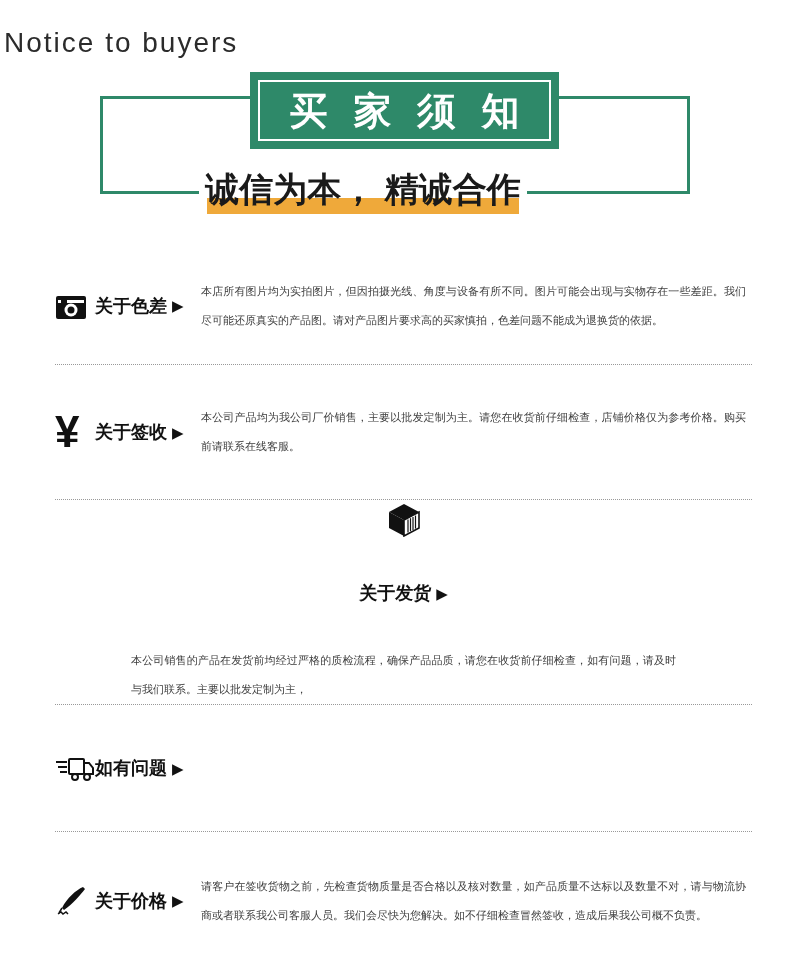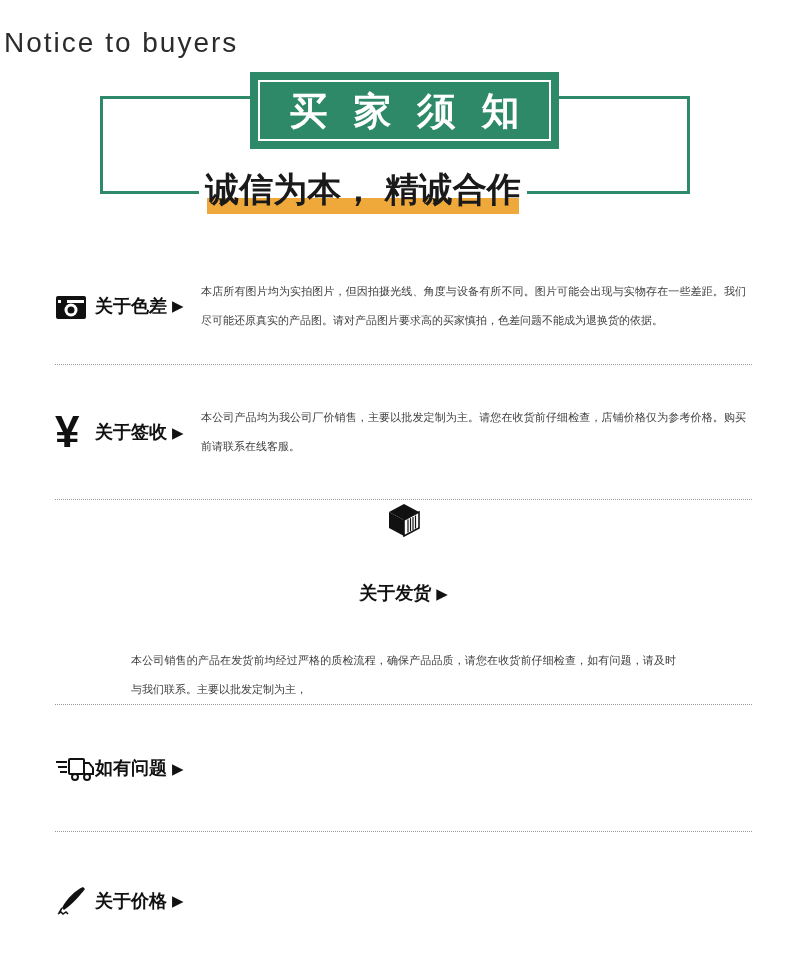--- a/index.html
+++ b/index.html
@@ -150,15 +150,16 @@
       <svg width="32" height="32" viewBox="0 0 32 32">
         <path d="M28 2 C21 5 12 13 7 23 L9 25 C18 19 25 10 30 4 Z" fill="#111"></path>
         <path d="M7 23 L4 28" stroke="#111" stroke-width="1.5" fill="none"></path>
         <path d="M3 29 l3 -2 l2 2 l3 -2 l2 2" stroke="#111" stroke-width="1.5" fill="none"></path>
       </svg>
     </div>
     <div class="label-cell">
       <span class="label">关于价格</span>
       <span class="arrow">▶</span>
     </div>
+    <div class="text-cell">请客户在签收货物之前，先检查货物质量是否合格以及核对数量，如产品质量不达标以及数量不对，请与物流协商或者联系我公司客服人员。我们会尽快为您解决。如不仔细检查冒然签收，造成后果我公司概不负责。</div>
   </div>
 
 </div>
 
 </body></html>

